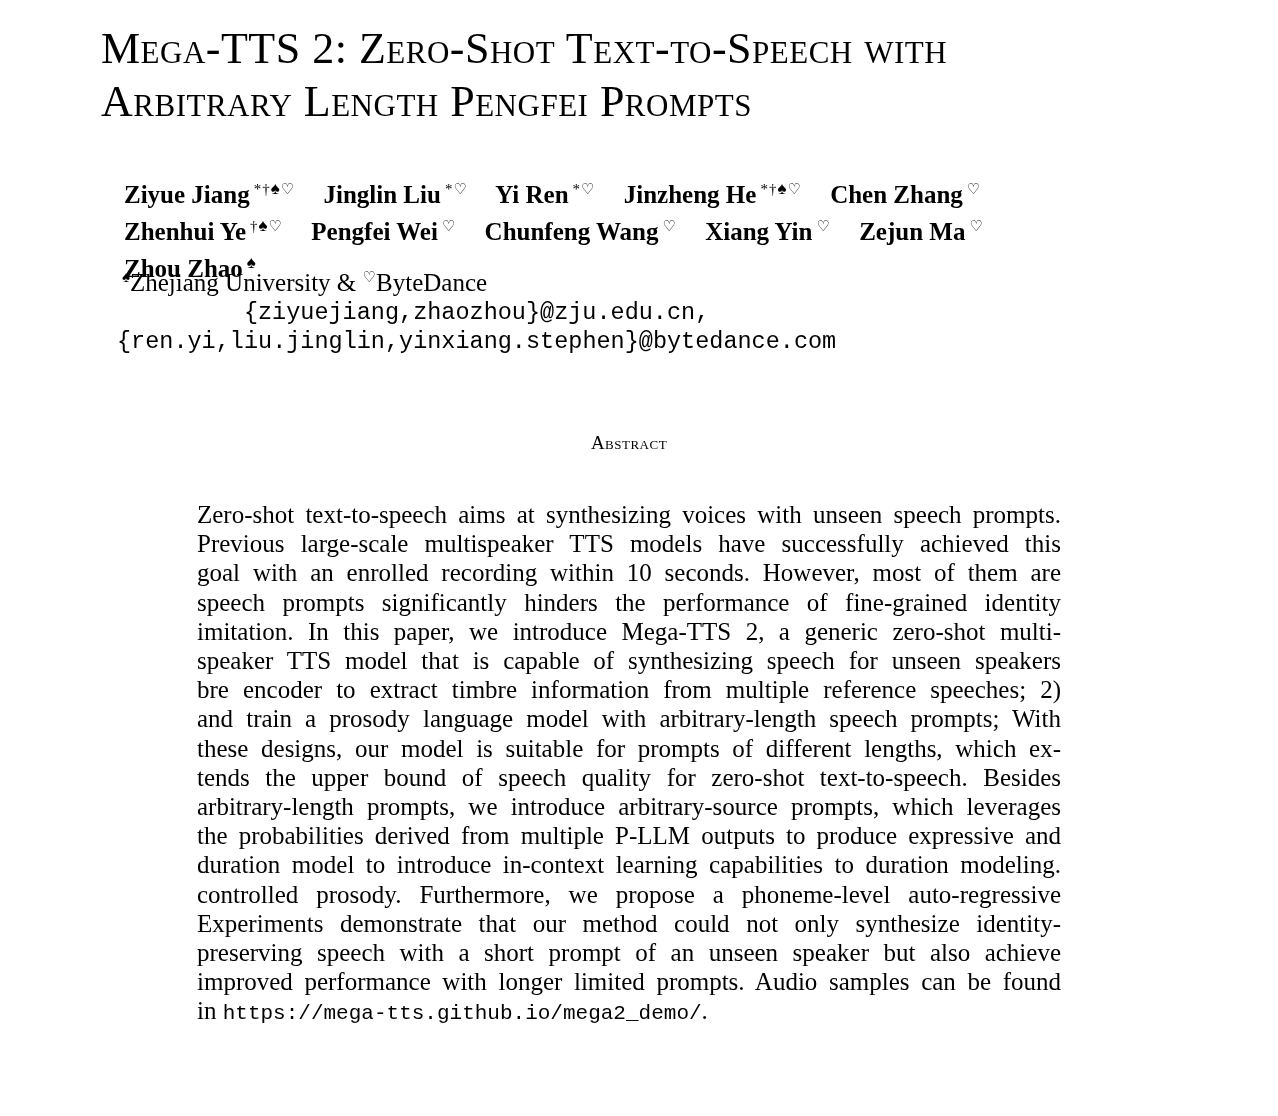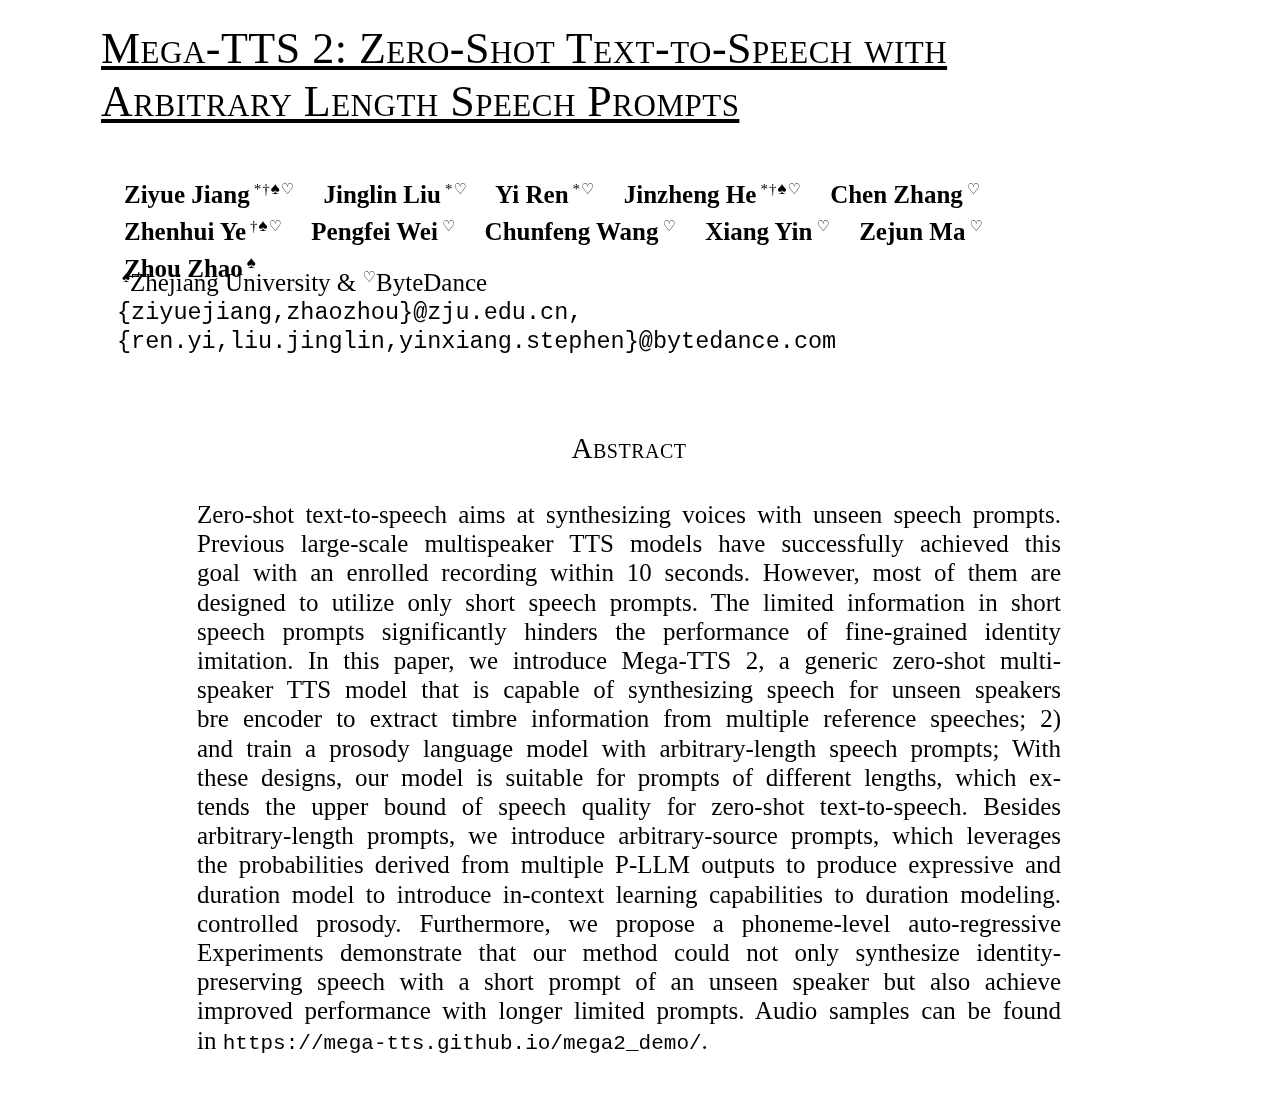--- a/index.html
+++ b/index.html
@@ -19,21 +19,20 @@
       position: absolute;
       left: 101px;
       top: 22px;
       width: 1100px;
       font-size: 44px;
       line-height: 53px;
       font-variant: small-caps;
       letter-spacing: 0.5px;
       font-weight: normal;
       margin: 0;
-      text-decoration: underline;
     }
     .title .line { display: block; white-space: nowrap; }
 
     .authors {
       position: absolute;
       left: 124px;
       top: 173px;
       width: 1000px;
       font-size: 25px;
       line-height: 31px;
@@ -67,29 +66,29 @@
 
     .emails {
       position: absolute;
       left: 117px;
       top: 298px;
       font-family: "Liberation Mono", "DejaVu Sans Mono", monospace;
       font-size: 23.5px;
       line-height: 29px;
       white-space: nowrap;
     }
-    .emails .line { display: block; }
+    .emails .line { display: block; text-align: center; }
 
     .abstract-heading {
       position: absolute;
       left: 0;
       width: 1258px;
       top: 432px;
       text-align: center;
-      font-size: 29px;
+      font-size: 19px;
       font-variant: small-caps;
       letter-spacing: 0.5px;
       margin: 0;
       font-weight: normal;
     }
 
     .abstract-body {
       position: absolute;
       left: 197px;
       top: 500px;
@@ -112,21 +111,21 @@
     .url {
       font-family: "Liberation Mono", "DejaVu Sans Mono", monospace;
       font-size: 21px;
     }
   </style>
 </head>
 <body>
 
 <h1 class="title">
   <span class="line">Mega-TTS 2: Zero-Shot Text-to-Speech with</span>
-  <span class="line">Arbitrary Length Speech Prompts</span>
+  <span class="line">Arbitrary Length Pengfei Prompts</span>
 </h1>
 
 <div class="authors">
   <span class="author-line">
     <span class="author"><span>Ziyue Jiang</span><span class="aff-marks"><span>*†</span><span class="spade">♠</span><span>♡</span></span></span>
     <span class="author"><span>Jinglin Liu</span><span class="aff-marks"><span>*</span><span class="spade"></span><span>♡</span></span></span>
     <span class="author"><span>Yi Ren</span><span class="aff-marks"><span>*</span><span class="spade"></span><span>♡</span></span></span>
     <span class="author"><span>Jinzheng He</span><span class="aff-marks"><span>*†</span><span class="spade">♠</span><span>♡</span></span></span>
     <span class="author"><span>Chen Zhang</span><span class="aff-marks"><span></span><span class="spade"></span><span>♡</span></span></span>
   </span>
@@ -148,21 +147,20 @@
   <span class="line">{ziyuejiang,zhaozhou}@zju.edu.cn,</span>
   <span class="line">{ren.yi,liu.jinglin,yinxiang.stephen}@bytedance.com</span>
 </div>
 
 <h2 class="abstract-heading">Abstract</h2>
 
 <div class="abstract-body">
   <span class="ab-line">Zero-shot text-to-speech aims at synthesizing voices with unseen speech prompts.</span>
   <span class="ab-line">Previous large-scale multispeaker TTS models have successfully achieved this</span>
   <span class="ab-line">goal with an enrolled recording within 10 seconds. However, most of them are</span>
-  <span class="ab-line">designed to utilize only short speech prompts. The limited information in short</span>
   <span class="ab-line">speech prompts significantly hinders the performance of fine-grained identity</span>
   <span class="ab-line">imitation. In this paper, we introduce Mega-TTS 2, a generic zero-shot multi-</span>
   <span class="ab-line">speaker TTS model that is capable of synthesizing speech for unseen speakers</span>
   <span class="ab-line">bre encoder to extract timbre information from multiple reference speeches; 2)</span>
   <span class="ab-line">and train a prosody language model with arbitrary-length speech prompts; With</span>
   <span class="ab-line">these designs, our model is suitable for prompts of different lengths, which ex-</span>
   <span class="ab-line">tends the upper bound of speech quality for zero-shot text-to-speech. Besides</span>
   <span class="ab-line">arbitrary-length prompts, we introduce arbitrary-source prompts, which leverages</span>
   <span class="ab-line">the probabilities derived from multiple P-LLM outputs to produce expressive and</span>
   <span class="ab-line">duration model to introduce in-context learning capabilities to duration modeling.</span>

